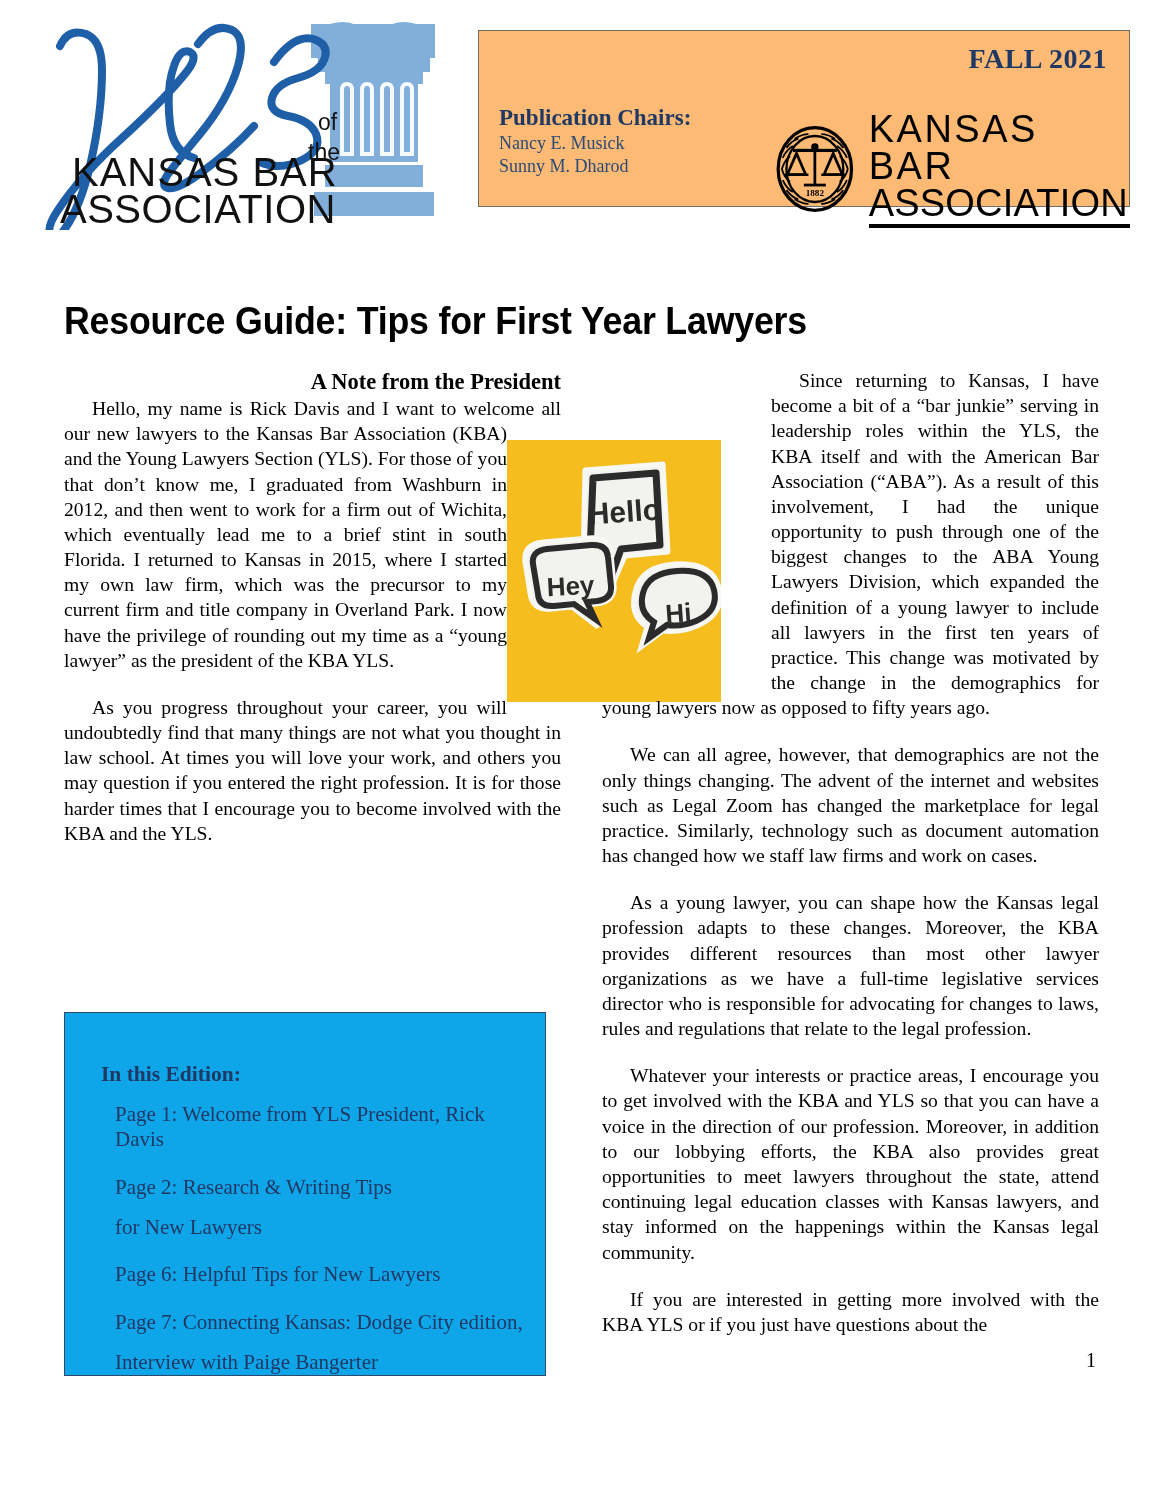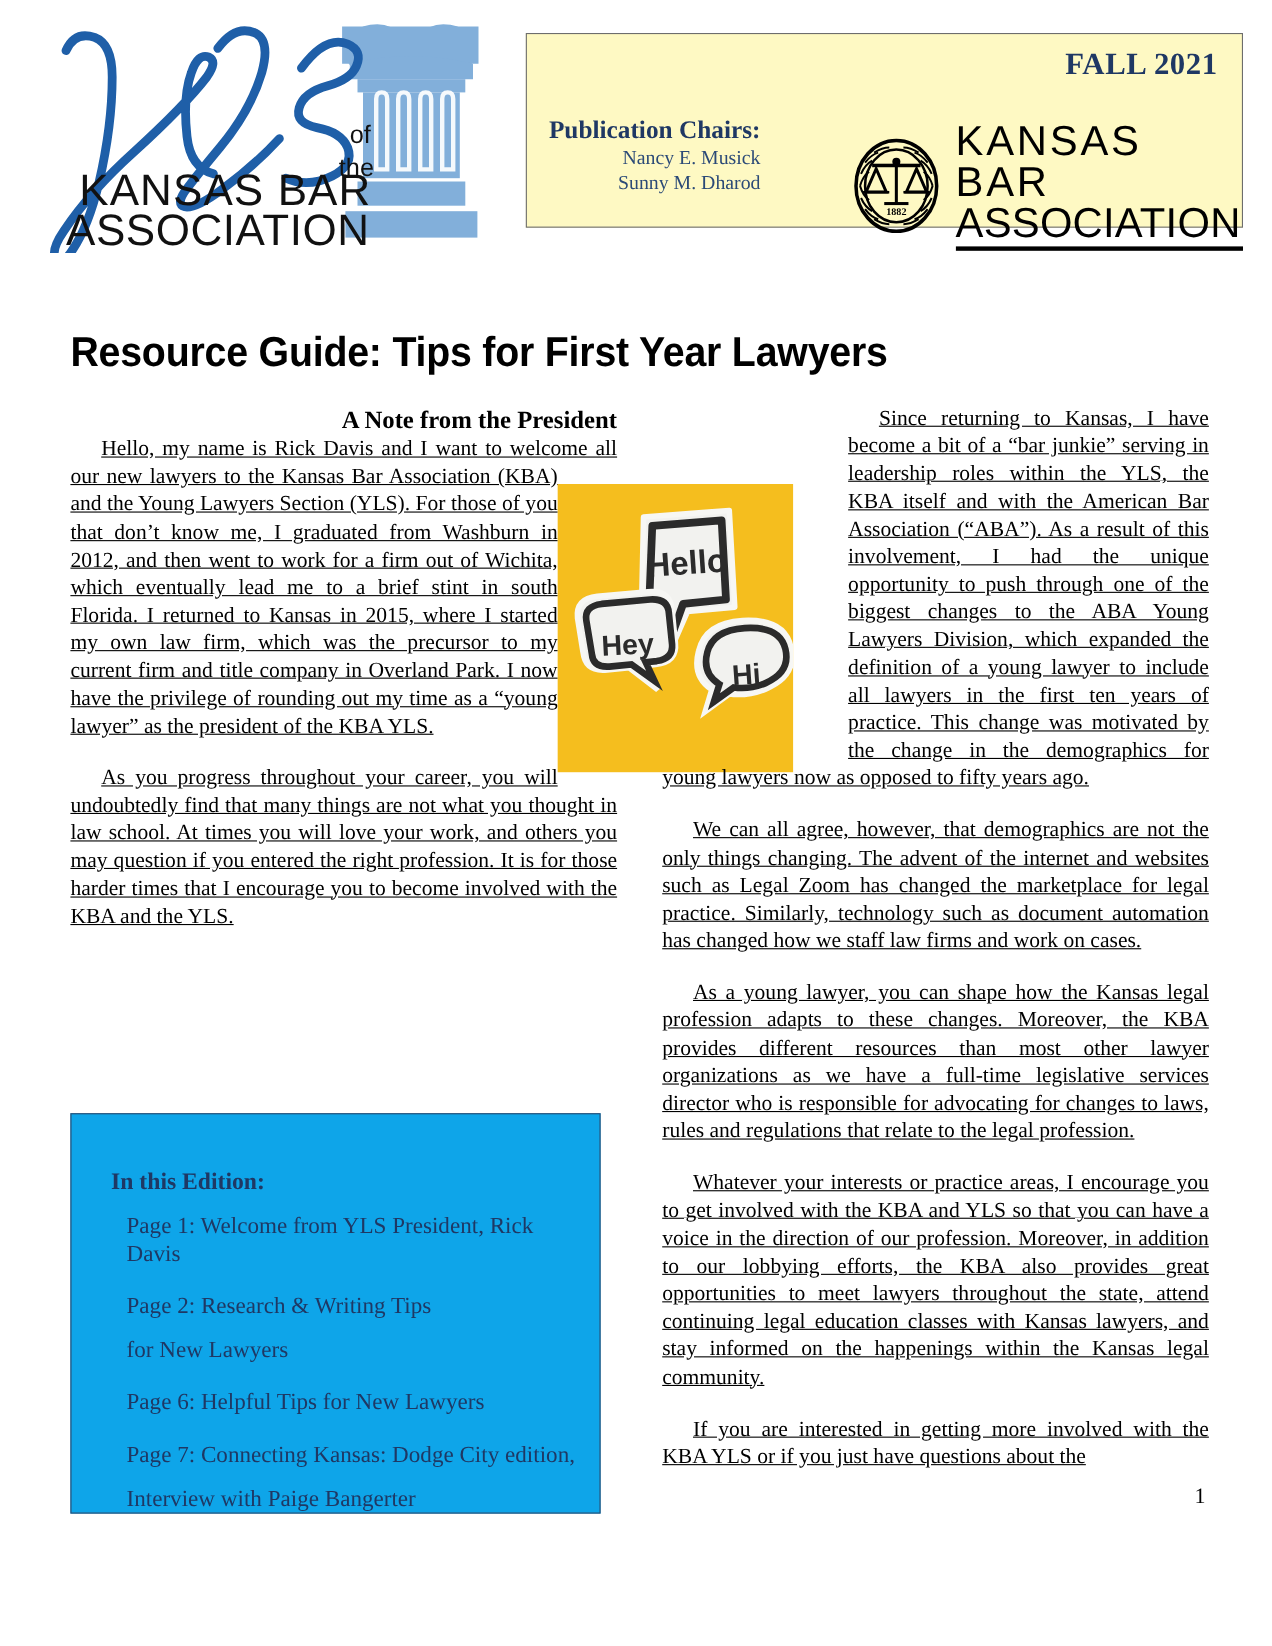--- a/index.html
+++ b/index.html
@@ -33,39 +33,38 @@
   .yls-logo svg { display: block; }
 
   .header-box {
     position: absolute;
     left: 478px;
     top: 30px;
     width: 652px;
     height: 177px;
     border: 1.5px solid #6d6d6d;
     box-sizing: border-box;
-    background: #fef9c3;
+    background: #fdba74;
   }
   .fall-label {
     position: absolute;
     right: 22px;
     top: 12px;
     font-family: "Liberation Serif", "DejaVu Serif", serif;
     font-weight: bold;
     font-size: 28px;
     letter-spacing: 0.5px;
     color: #1f3864;
   }
   .pub-chairs {
     position: absolute;
     left: 20px;
     top: 72px;
     color: #1f3864;
     line-height: 1.28;
-    text-align: right;
   }
   .pub-chairs .pc-title {
     font-weight: bold;
     font-size: 23px;
     color: #1f3864;
     white-space: nowrap;
   }
   .pub-chairs .pc-name {
     font-size: 18px;
     color: #2b4a77;
@@ -131,21 +130,20 @@
   .section-head {
     font-weight: bold;
     font-size: 22.5px;
     text-align: right;
     margin: 0 0 1px 0;
     line-height: 1.2;
   }
   .col p {
     margin: 0 0 0 0;
     text-indent: 28px;
-    text-decoration: underline;
   }
   .col p.gap { margin-top: 22px; }
 
   
   .photo {
     float: right;
     width: 214px;
     height: 262px;
     margin: 44px -160px 6px 10px;
     shape-outside: border-box;

